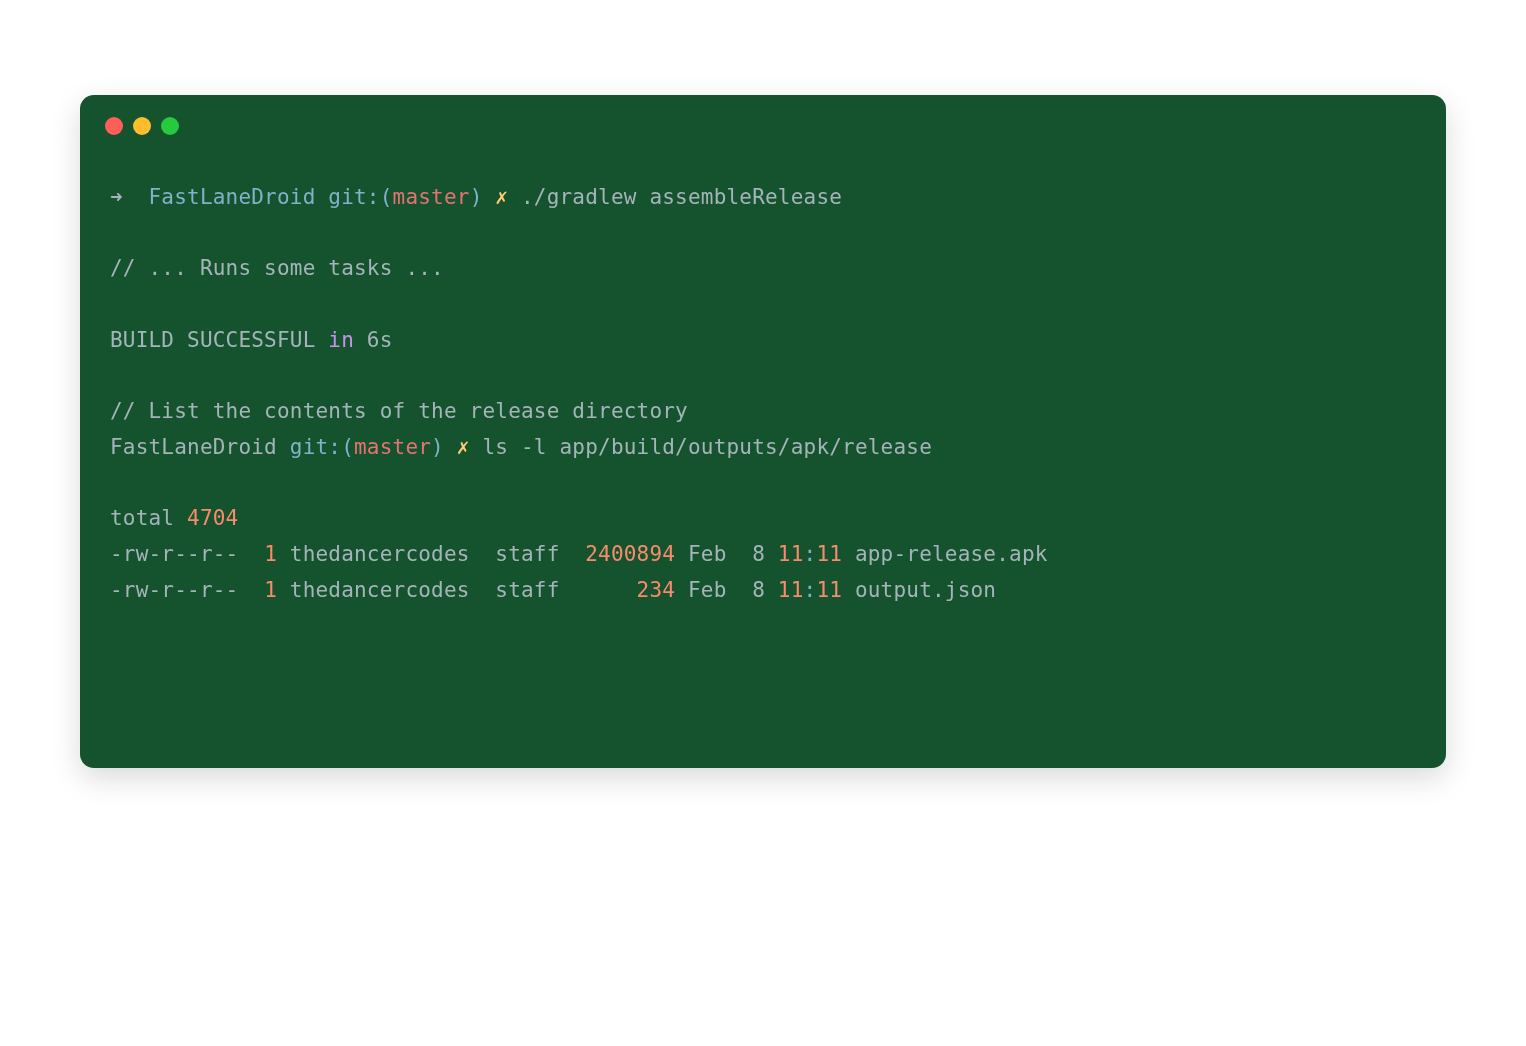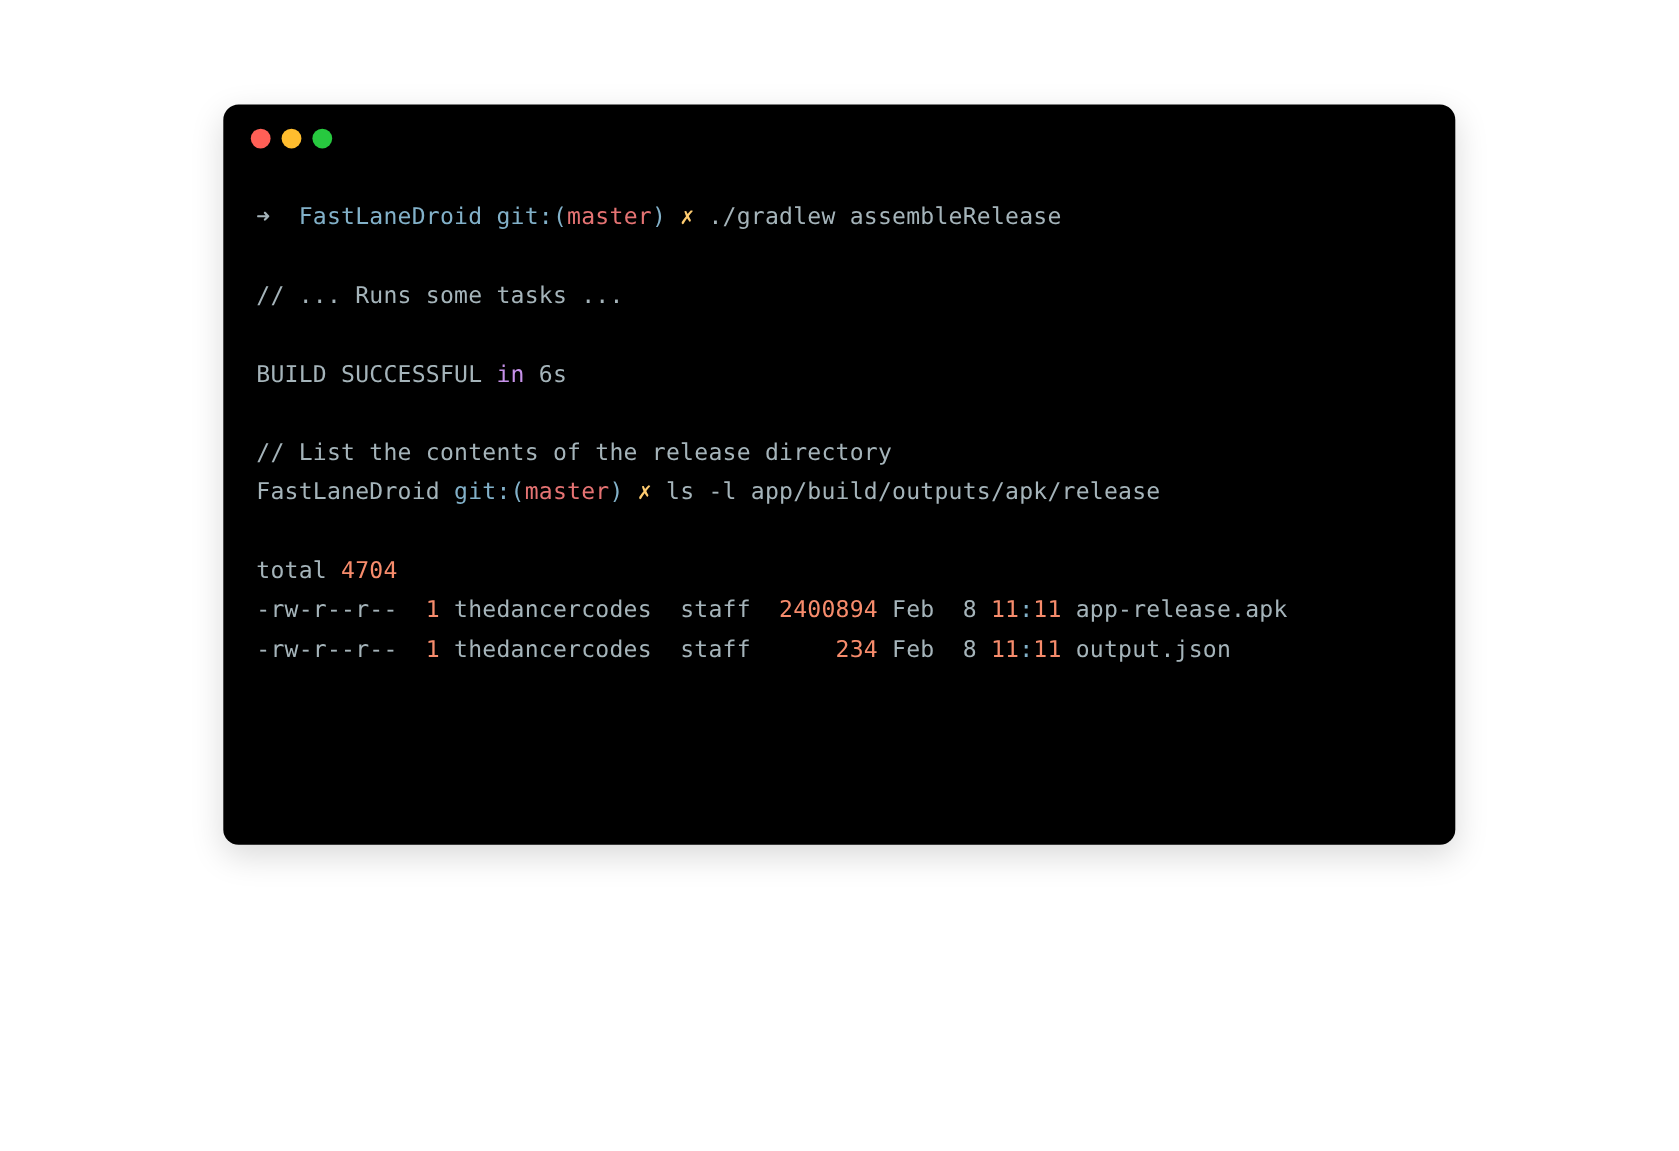--- a/index.html
+++ b/index.html
@@ -10,22 +10,22 @@
     body {
       background: #ffffff;
       display: flex;
       justify-content: center;
       align-items: flex-start;
       min-height: 1046px;
       padding-top: 95px;
       font-family: 'SF Mono', 'Monaco', 'Menlo', 'Consolas', 'DejaVu Sans Mono', monospace;
     }
     .terminal-window {
-      width: 1120px;
-      background: #000000;
+      width: 1366px;
+      background: #14532d;
       border-radius: 14px;
       overflow: hidden;
       box-shadow: 0 10px 30px rgba(0,0,0,0.15);
     }
     .title-bar {
       padding: 22px 25px 0 25px;
       display: flex;
       gap: 10px;
     }
     .window-control {

